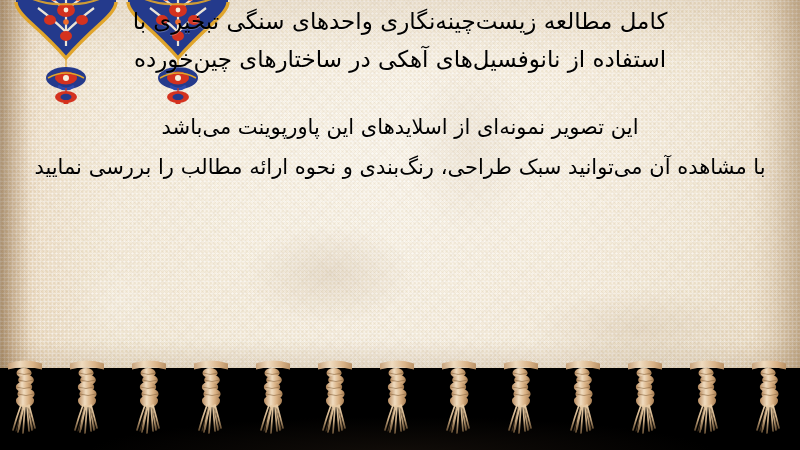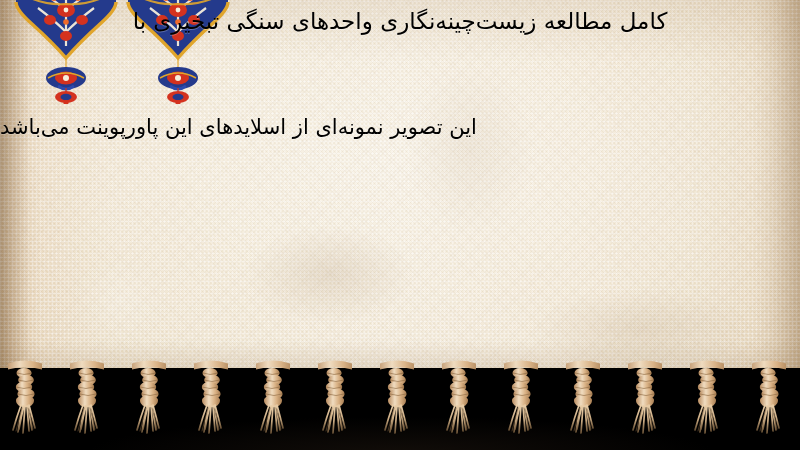--- a/index.html
+++ b/index.html
@@ -161,21 +161,21 @@
     font-weight: 400;
     letter-spacing: 0px;
     white-space: nowrap;
     text-shadow: 0 1px 0 rgba(255,255,255,0.25);
   }
   .body-block {
     position: absolute;
     top: 108px;
     right: 0px;
     width: 800px;
-    text-align: left;
+    text-align: center;
     direction: rtl;
   }
   .body-line {
     color: #000;
     font-size: 21px;
     line-height: 38px;
     font-weight: 400;
     white-space: nowrap;
     text-shadow: 0 1px 0 rgba(255,255,255,0.22);
   }
@@ -348,24 +348,26 @@
       <ellipse cx="52" cy="143" rx="5.5" ry="3.2" fill="#243a8c"></ellipse>
       <circle cx="52" cy="148.5" r="2.6" fill="#d4321f"></circle>
     </g>
   </svg></div>
     </div>
 
   <div class="text-layer">
 
     <div class="title-block">
       <div class="title-line">کامل مطالعه زیست‌چینه‌نگاری واحدهای سنگی تبخیری با</div>
+      <div class="title-line">استفاده از نانوفسیل‌های آهکی در ساختارهای چین‌خورده</div>
     </div>
 
     <div class="body-block">
       <div class="body-line first">این تصویر نمونه‌ای از اسلایدهای این پاورپوینت می‌باشد</div>
+      <div class="body-line">با مشاهده آن می‌توانید سبک طراحی، رنگ‌بندی و نحوه ارائه مطالب را بررسی نمایید</div>
     </div>
 
   </div>
 
   <div class="black-band"></div>
   <div class="fringe-top-edge"></div>
   <div id="fringe-host">
       <div class="tassel" style="left: 8px; top: 360px;">
   <svg width="34" height="78" viewBox="0 0 34 78">
     <defs>

